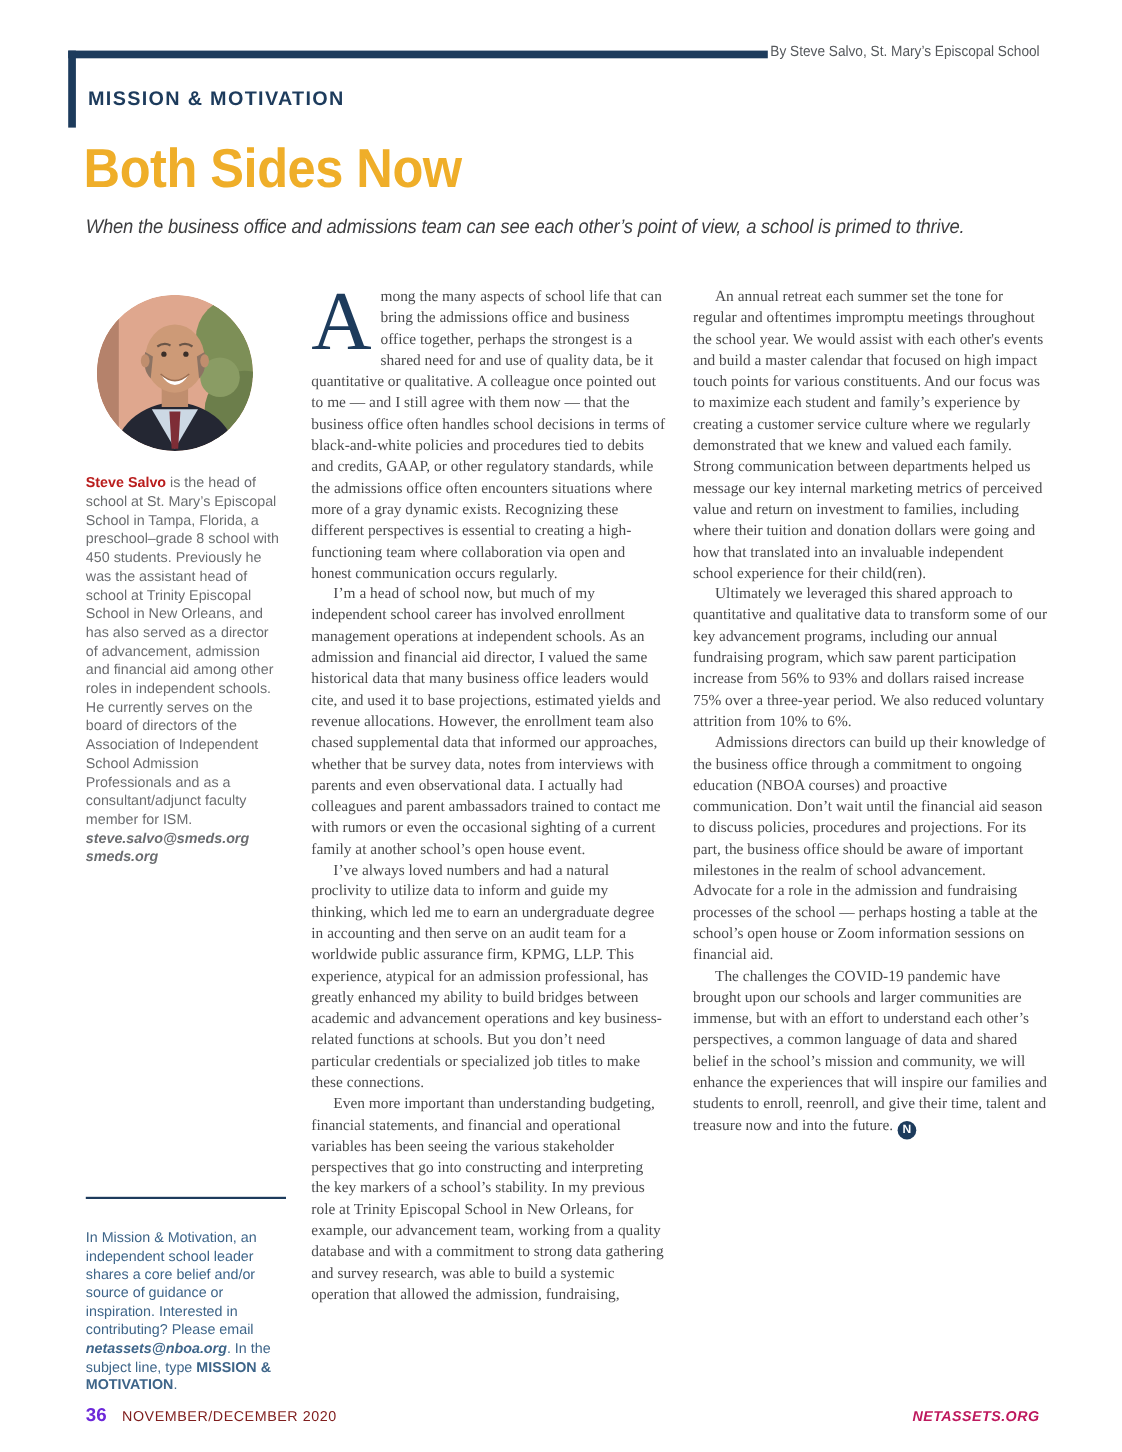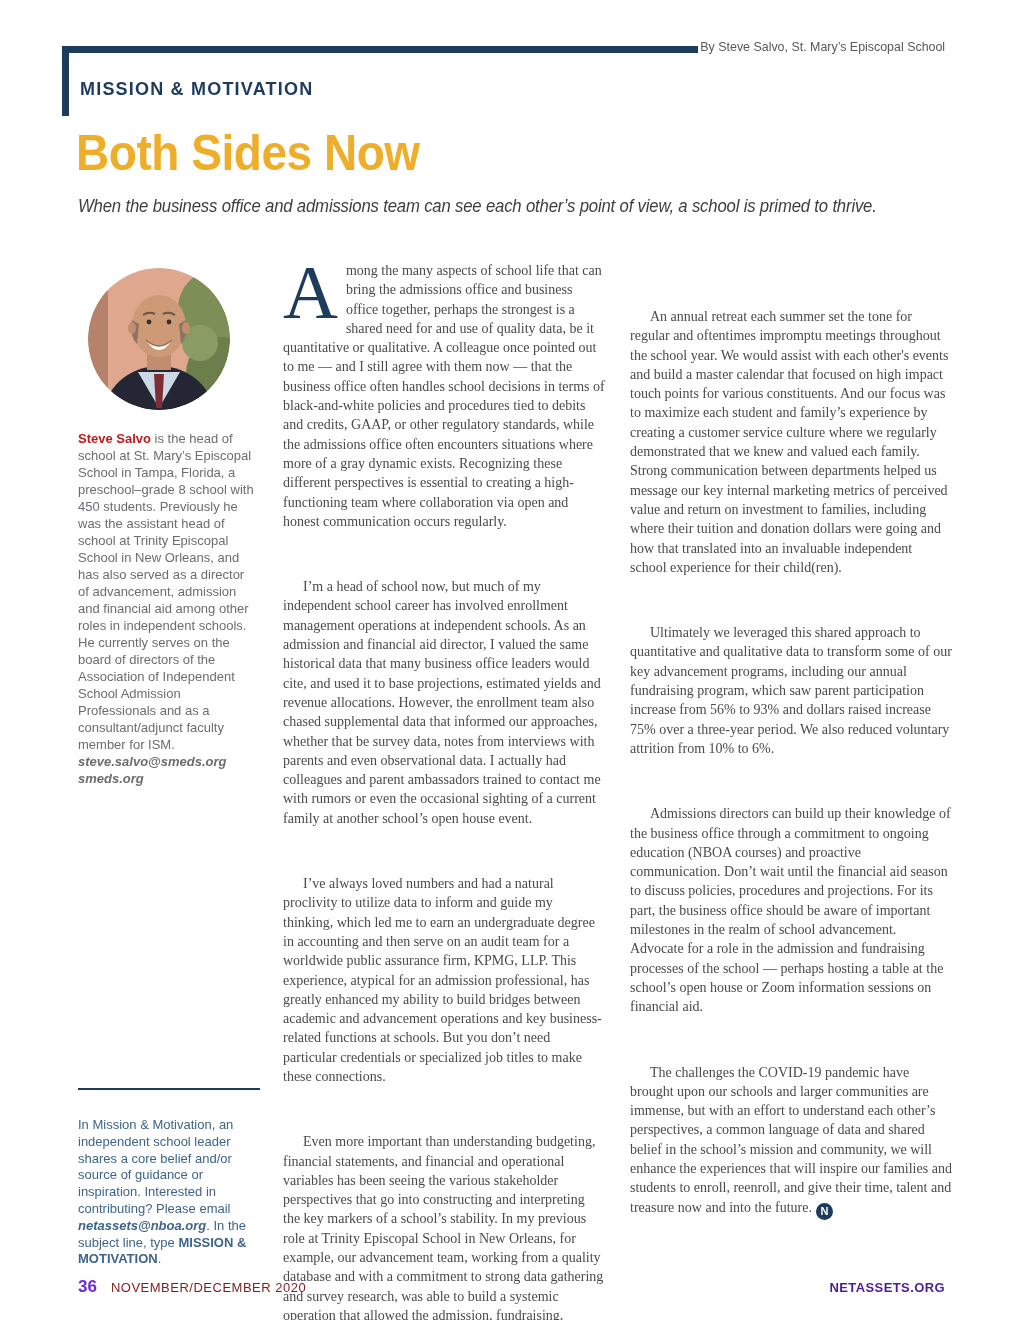--- a/index.html
+++ b/index.html
@@ -46,38 +46,38 @@
   .note-tag{font-weight:bold;}
   
   .col{
     position:absolute;top:261px;width:322px;
     font-family:"Liberation Serif",serif;font-size:14px;line-height:19.3px;color:#4a4a4c;
     text-align:left;
   }
   .col-mid{left:283px;}
   .col-right{left:630px;}
   .col p{margin:0;}
-  .col .indent, .plist p{text-indent:20px;margin-top:46px;}
+  .col .indent, .plist p{text-indent:20px;}
   .dropcap{
     float:left;font-size:76px;line-height:57px;color:#1d3b5c;
     padding:3px 8px 0 0;font-family:"Liberation Serif",serif;
   }
   .endmark{
     display:inline-block;width:17px;height:17px;border-radius:50%;
     background:#1d3b5c;color:#fff;font-family:"Liberation Sans",sans-serif;
     font-size:11px;font-weight:bold;line-height:17px;text-align:center;
     margin-left:4px;vertical-align:-3px;text-indent:0;
   }
   
   .footer-left{position:absolute;left:78px;top:1277px;white-space:nowrap;}
   .pagenum{font-size:17px;font-weight:bold;color:#6d28d9;}
   .issue{font-size:13px;letter-spacing:.5px;color:#7f1d1d;margin-left:14px;}
   .footer-right{
     position:absolute;right:75px;top:1280px;
-    font-size:13px;font-weight:bold;letter-spacing:.4px;color:#4c1d95;white-space:nowrap;
+    font-size:13px;font-weight:bold;letter-spacing:.4px;color:#be185d;white-space:nowrap;font-style:italic;
   }
 </style>
 </head>
 <body>
 
 <div class="page">
 
   <div class="byline">By Steve Salvo, St. Mary’s Episcopal School</div>
   <div class="top-rule"></div>
   <div class="left-bar"></div>

